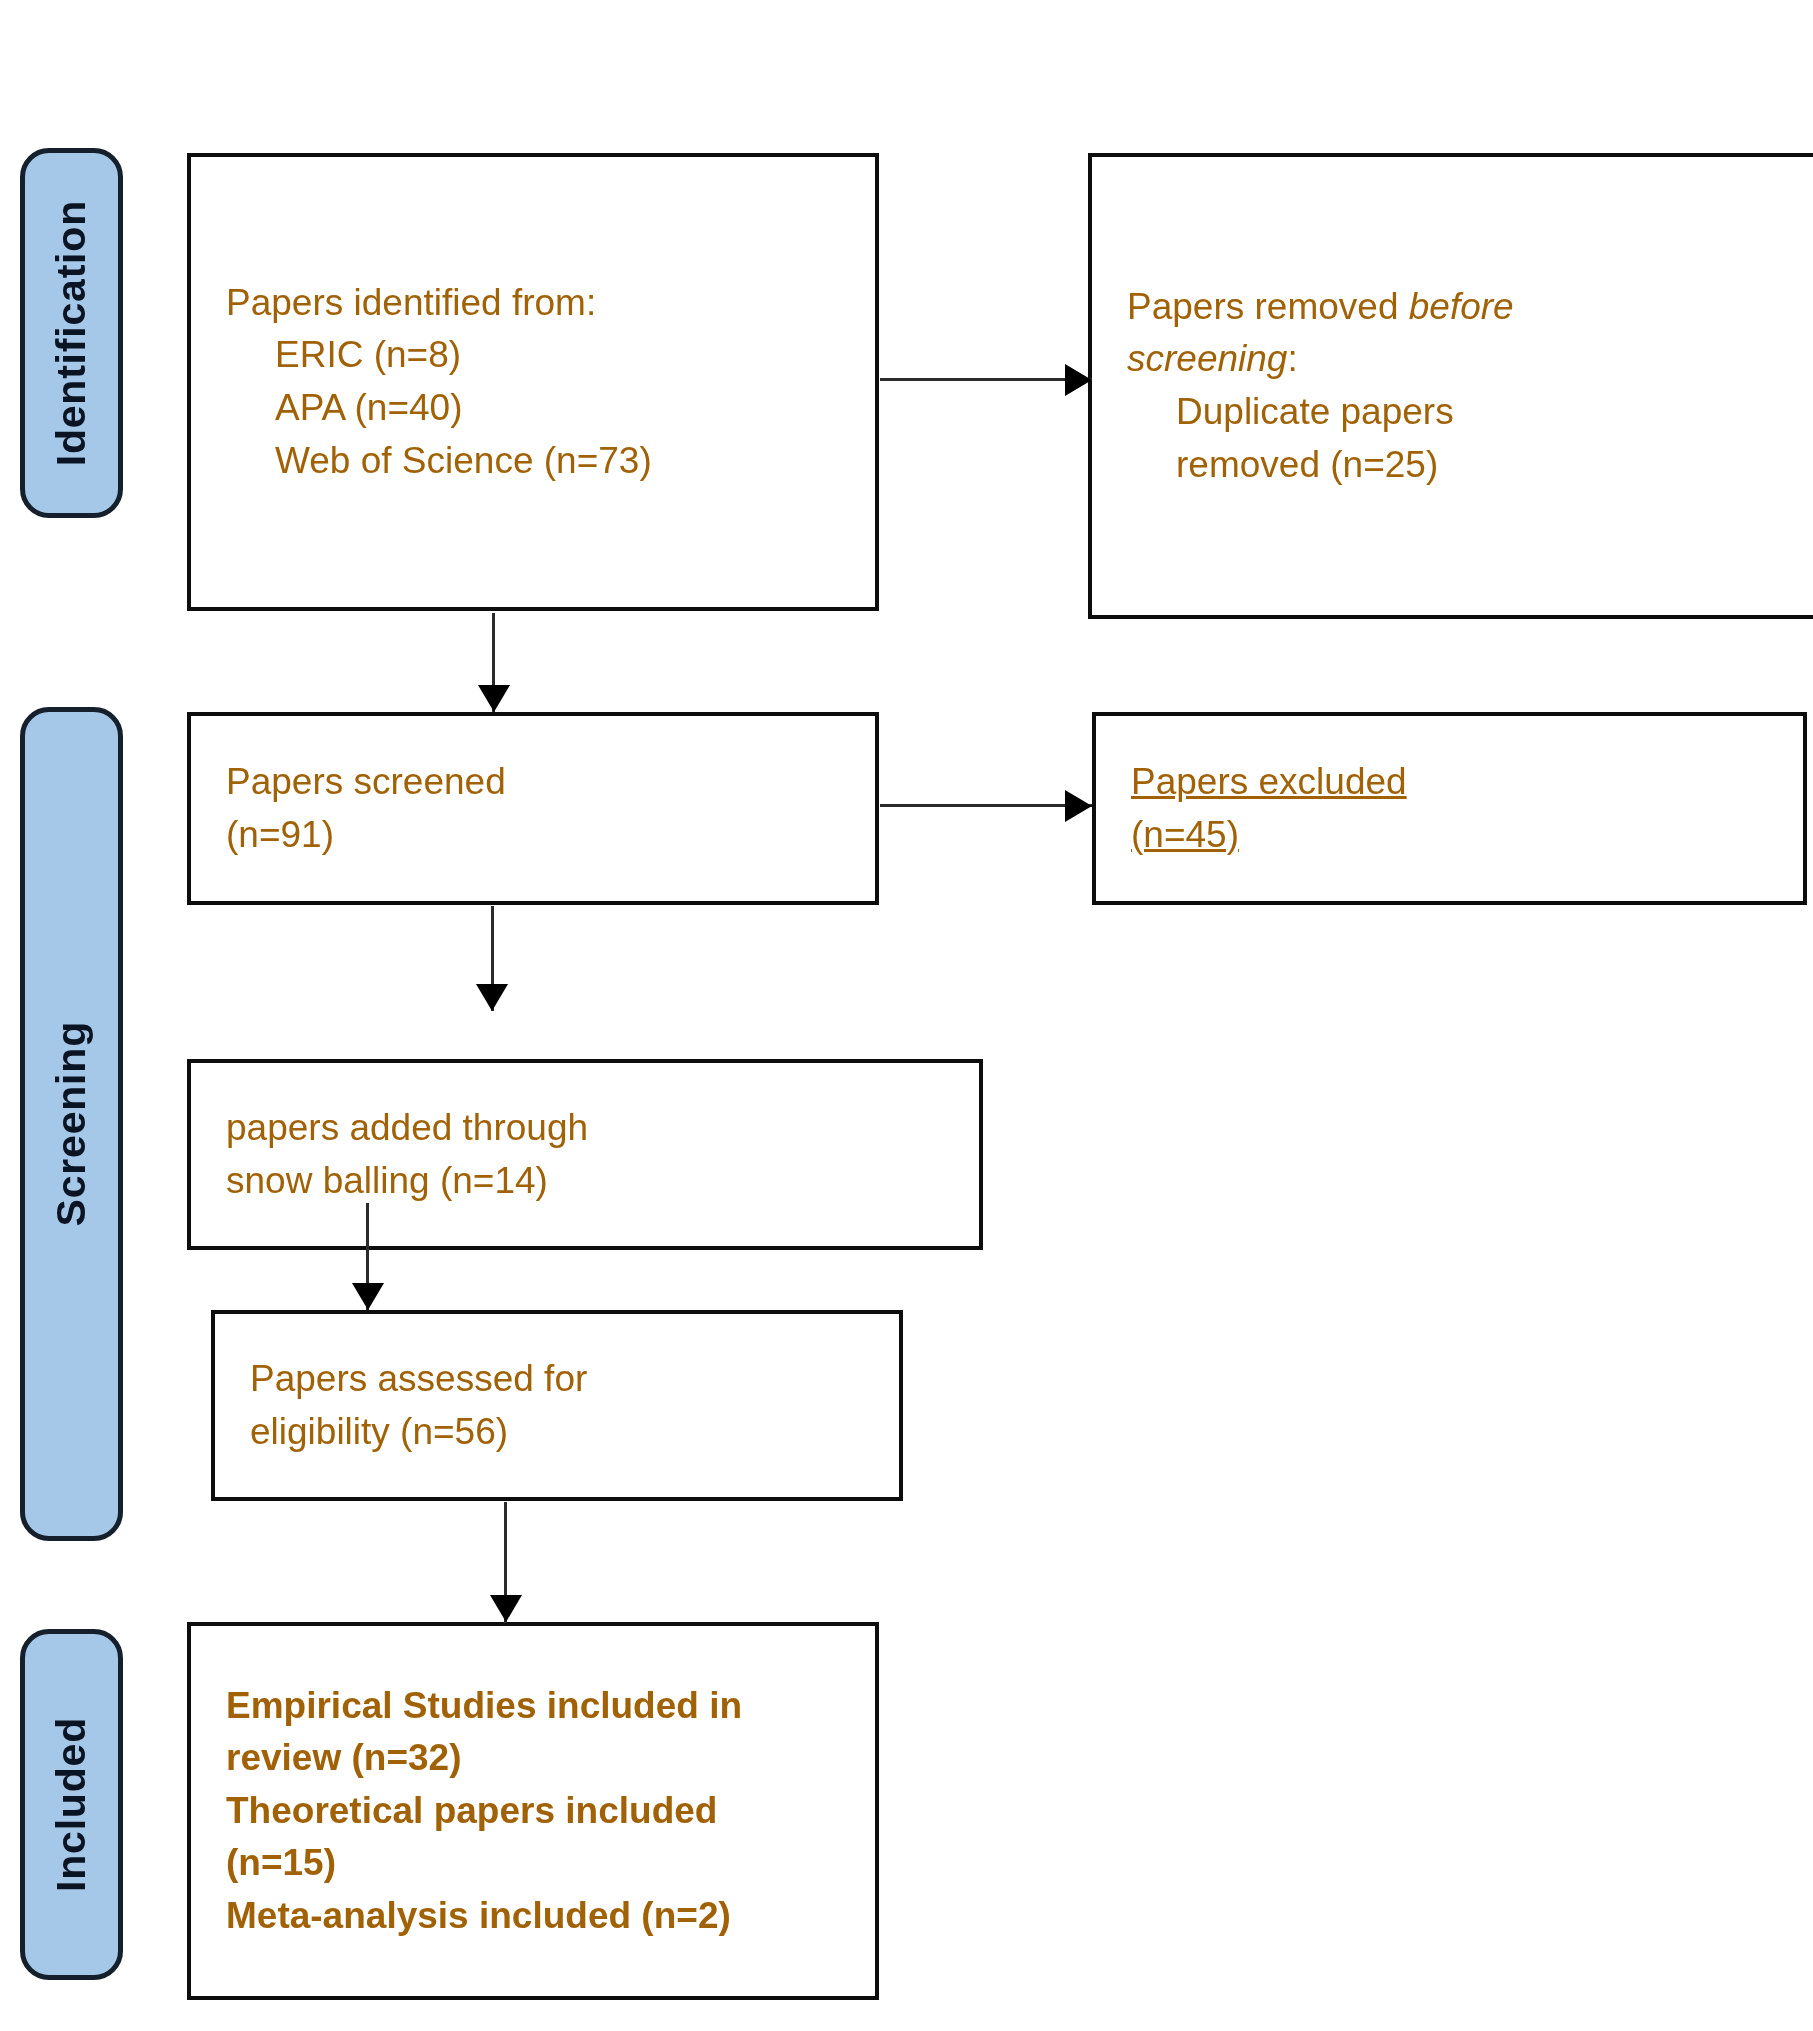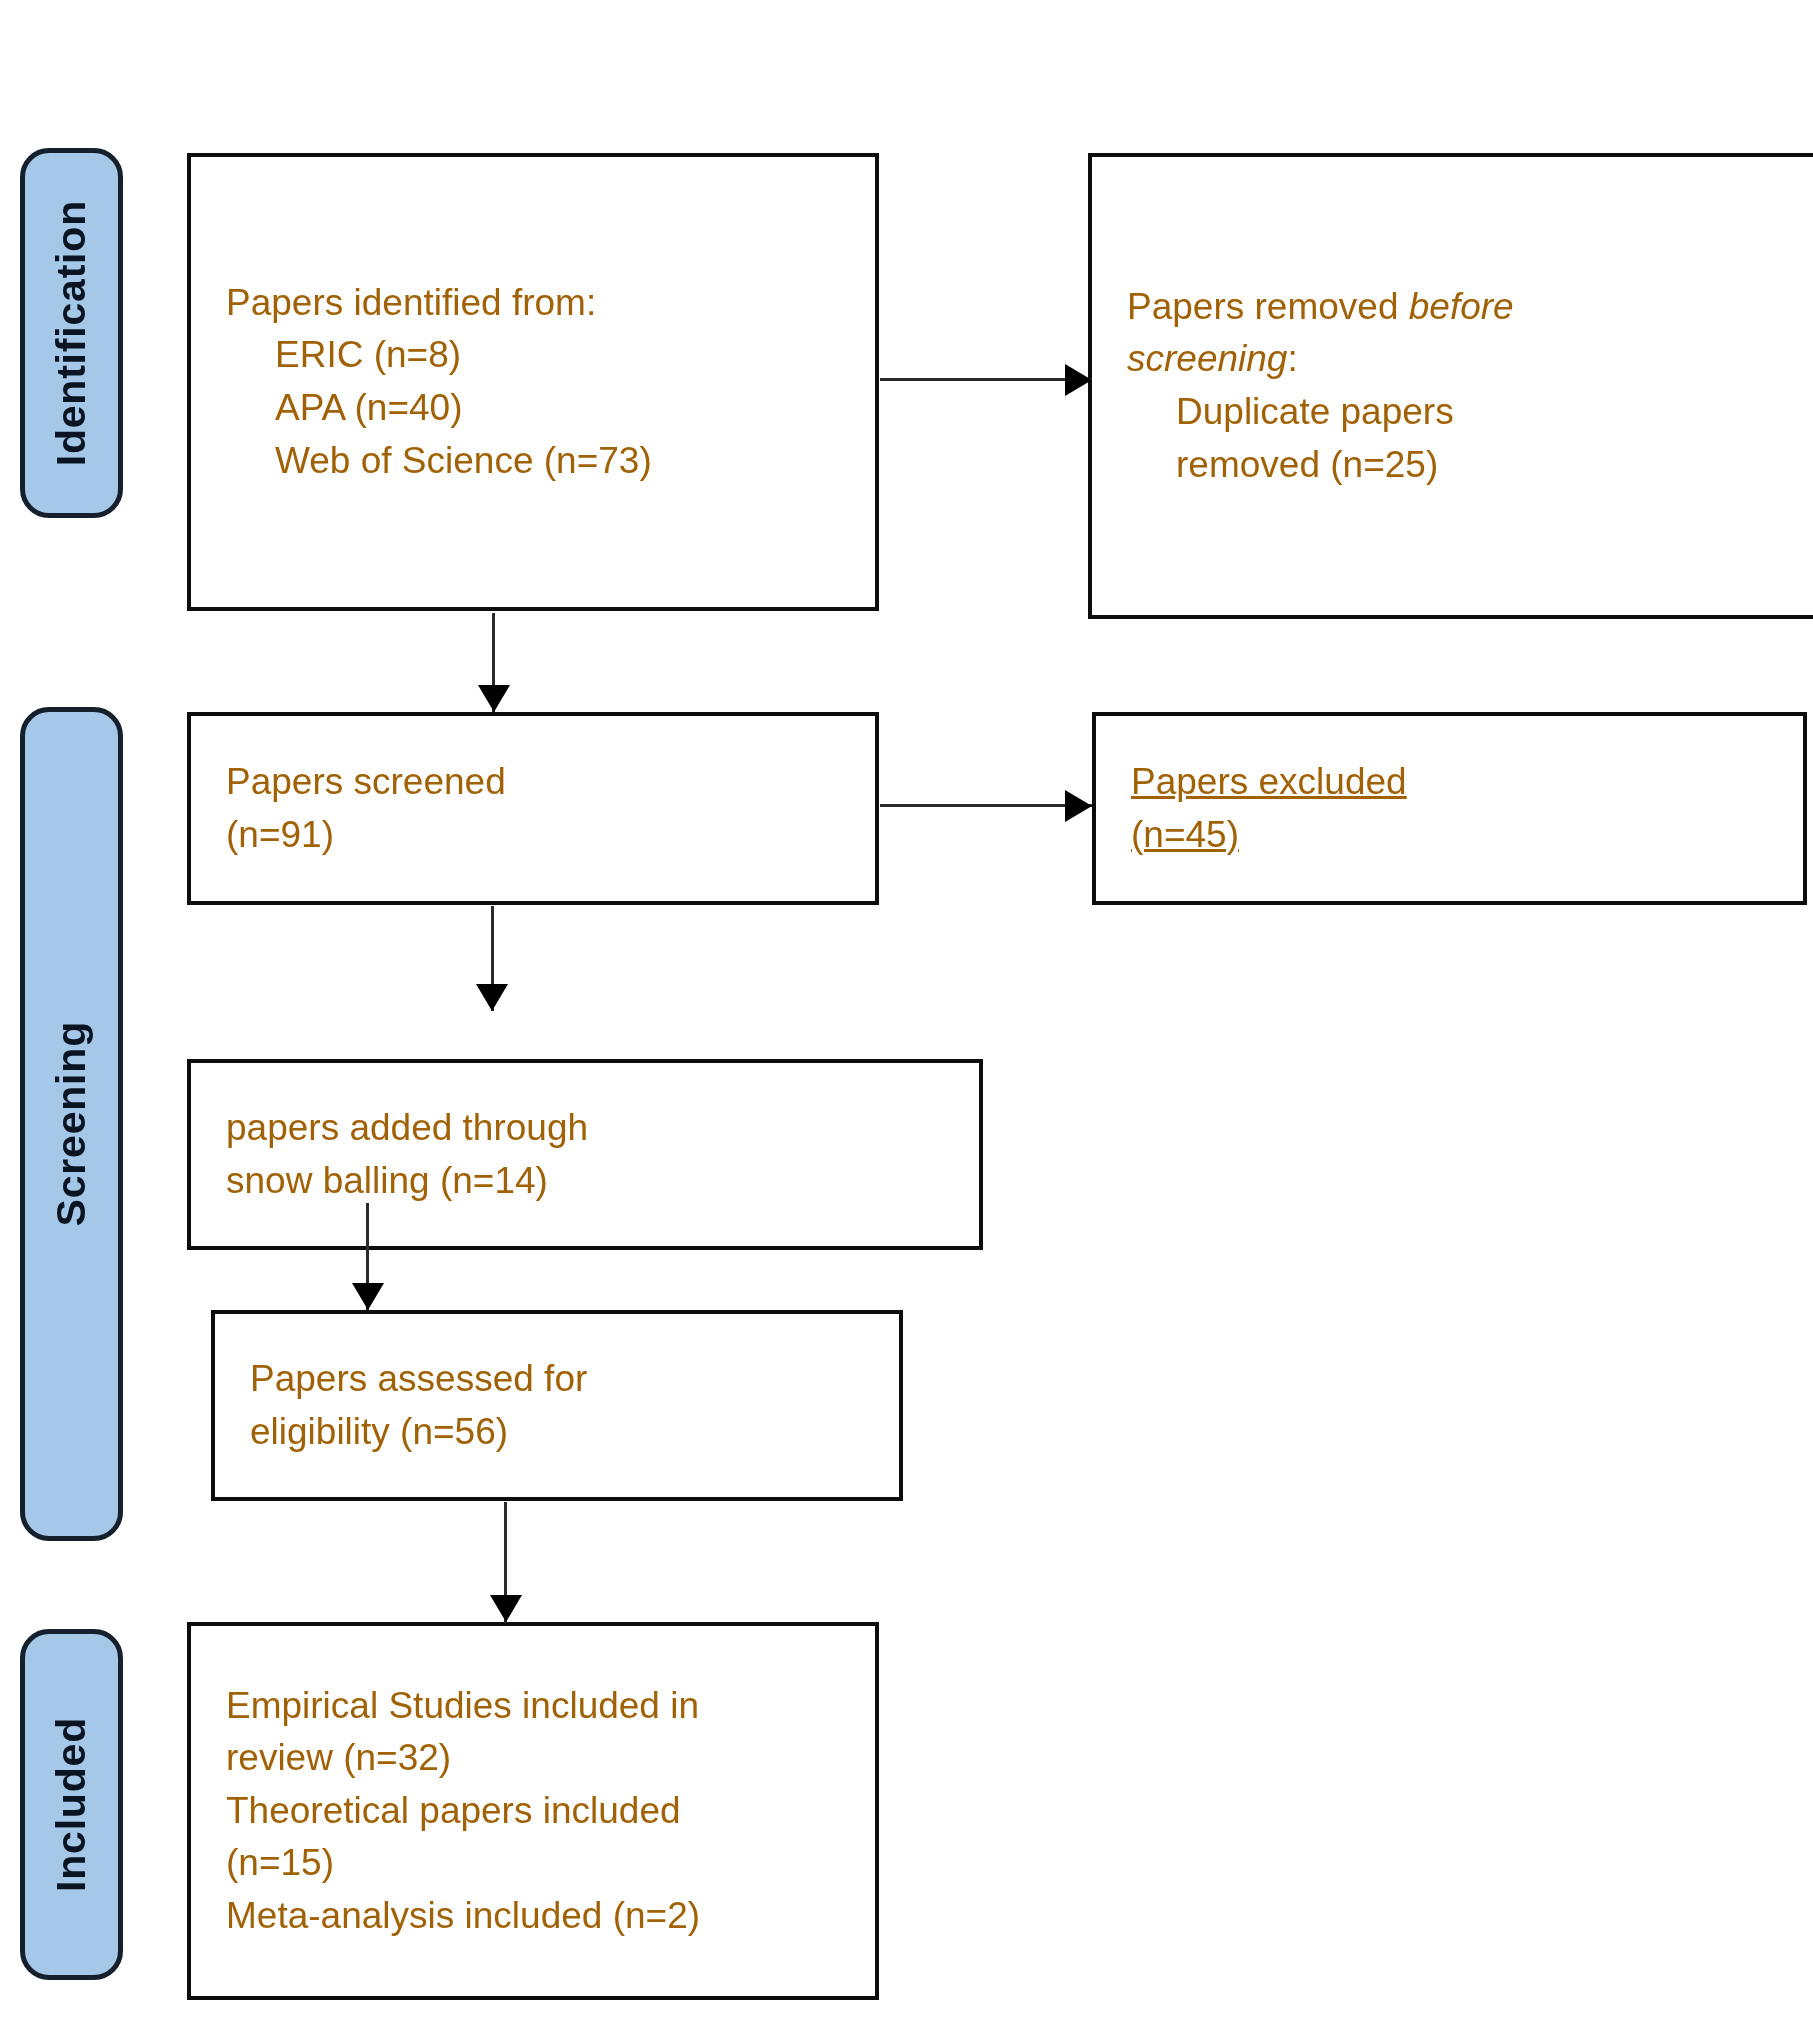--- a/index.html
+++ b/index.html
@@ -53,21 +53,21 @@
     display:flex; flex-direction:column; justify-content:center;
     padding:16px 29px 16px 35px;
     font-size:37px; line-height:1.42; color:#a16207;
   }
   .box-identified  { left:187px;  top:153px;  width:692px; height:458px; }
   .box-removed     { left:1088px; top:153px;  width:863px; height:466px; }
   .box-screened    { left:187px;  top:712px;  width:692px; height:193px; }
   .box-excluded    { left:1092px; top:712px;  width:715px; height:193px;text-decoration:underline; }
   .box-snowballing { left:187px;  top:1011px; width:796px; height:191px;margin-top:48px; }
   .box-assessed    { left:187px;  top:1310px; width:692px; height:191px;margin-left:24px; }
-  .box-included    { left:187px;  top:1622px; width:692px; height:378px; }
+  .box-included    { left:187px;  top:1622px; width:692px; height:378px;font-weight:bold; }
 
   .indent { margin-left:49px; }
   .hang   { max-width:413px; }
   .box-removed .heading { max-width:445px; }
   .box-included .line   { max-width:524px; }
   .em { font-style:italic; }
 
   
   .vline { position:absolute; width:3.2px; background:#2b2b2b; }
   .hline { position:absolute; height:3.2px; background:#2b2b2b; }

